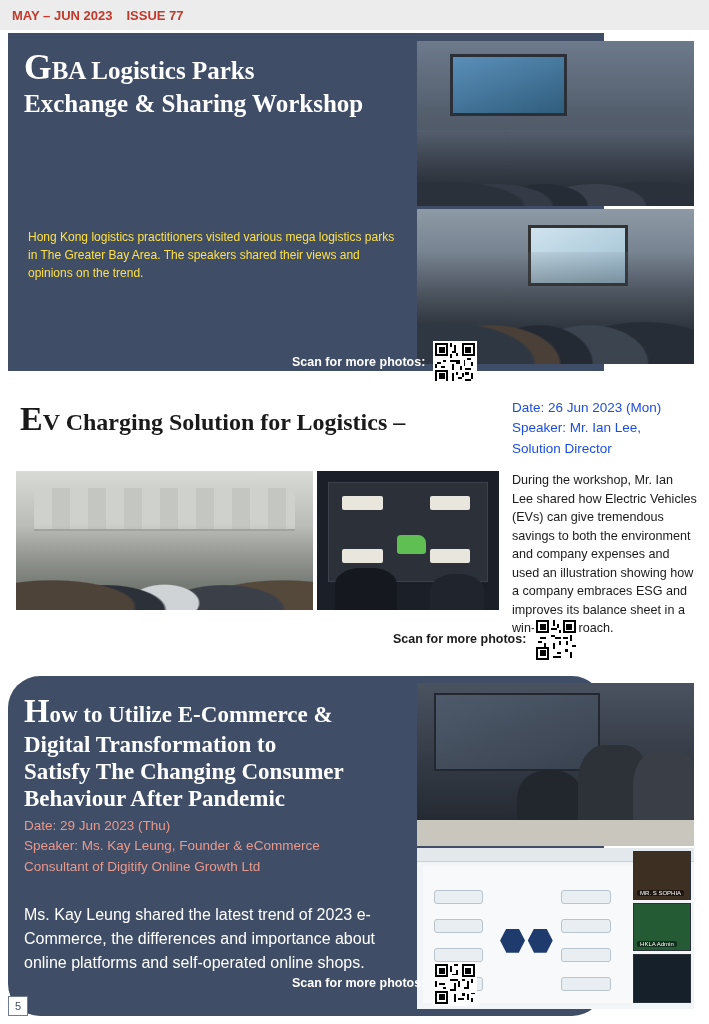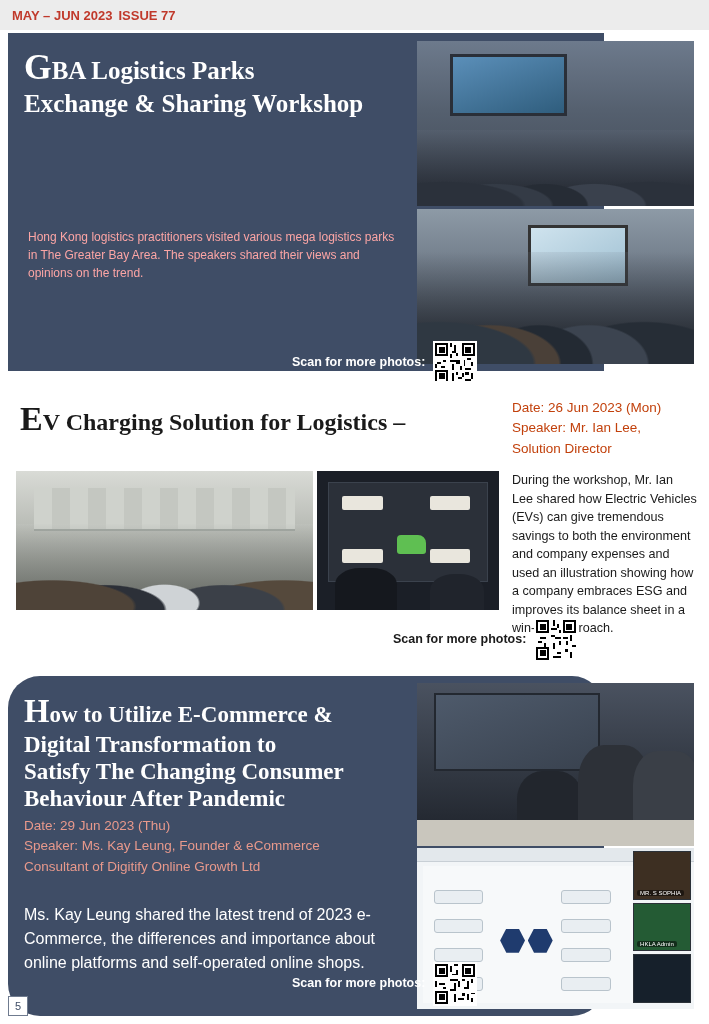--- a/index.html
+++ b/index.html
@@ -17,21 +17,21 @@
     background: #ececec;
     display: flex; align-items: center; justify-content: space-between;
     padding: 0 10px 0 12px;
   }
   .header-title {
     font-size: 19px; font-weight: bold; color: #111;
     font-family: "Liberation Sans", sans-serif;
     letter-spacing: -0.2px;
   }
   .header-right {
-    display: flex; align-items: flex-end; gap: 6px;
+    display: flex; align-items: flex-end; gap: 14px;
     color: #c0392b; font-size: 13px; font-weight: bold;
   }
   .header-right .issue { color: #c0392b; font-weight: bold; }
 
   
   .article {
     position: absolute; left: 8px; width: 596px;
     background: #3f4d66;
     color: #ffffff;
   }
@@ -53,21 +53,21 @@
     position: absolute; left: 16px; top: 14px; width: 385px;
     font-size: 25px; color: #ffffff;
   }
   .a1-meta {
     position: absolute; left: 20px; top: 103px; width: 390px;
     color: #e8998c; font-size: 13.5px; line-height: 1.55;
   }
   .a1-meta .indent { display: inline-block; padding-left: 62px; }
   .a1-body {
     position: absolute; left: 20px; top: 195px; width: 375px;
-    color: #fca5a5; font-size: 12px; line-height: 1.5;
+    color: #fde047; font-size: 12px; line-height: 1.5;
   }
   .a1-img-top {
     position: absolute; left: 409px; top: 8px; width: 277px; height: 165px;
     overflow: hidden; background: #2c3240;
   }
   .a1-img-bot {
     position: absolute; left: 409px; top: 176px; width: 277px; height: 155px;
     overflow: hidden; background: #2c3240;
   }
   .scan {
@@ -76,21 +76,21 @@
   .scan-label { font-size: 12.5px; font-weight: bold; line-height: 1.25; }
   .a1-scan { left: 284px; top: 308px; color:#fff; }
 
   
   .a2-title {
     position: absolute; left: 12px; top: 18px; width: 470px;
     font-size: 24px; color: #1a1a1a;
   }
   .a2-meta {
     position: absolute; left: 504px; top: 17px; width: 185px;
-    color: #c2410c; font-size: 13.5px; line-height: 1.5;
+    color: #1d4ed8; font-size: 13.5px; line-height: 1.5;
   }
   .a2-body {
     position: absolute; left: 504px; top: 90px; width: 185px;
     color: #1a1a1a; font-size: 12.6px; line-height: 1.47;
   }
   .a2-img1 {
     position: absolute; left: 8px; top: 90px; width: 297px; height: 139px;
     overflow: hidden; background: #8c8f8a;
   }
   .a2-img2 {

